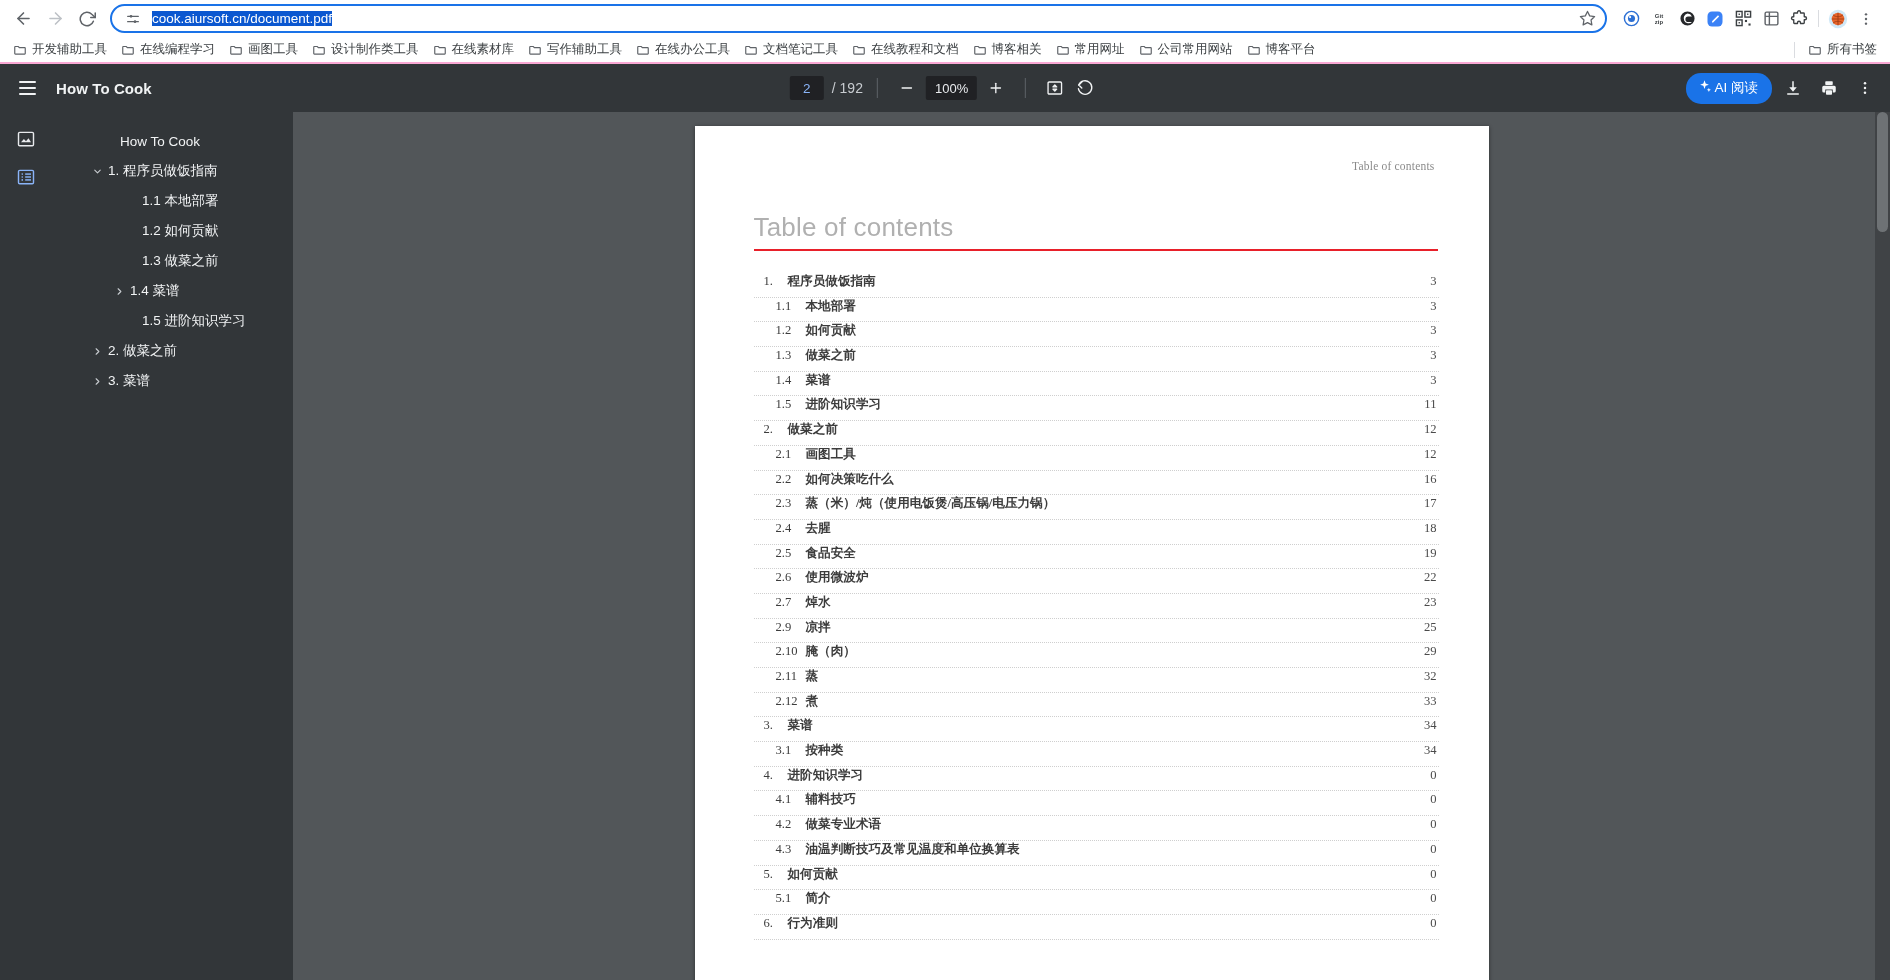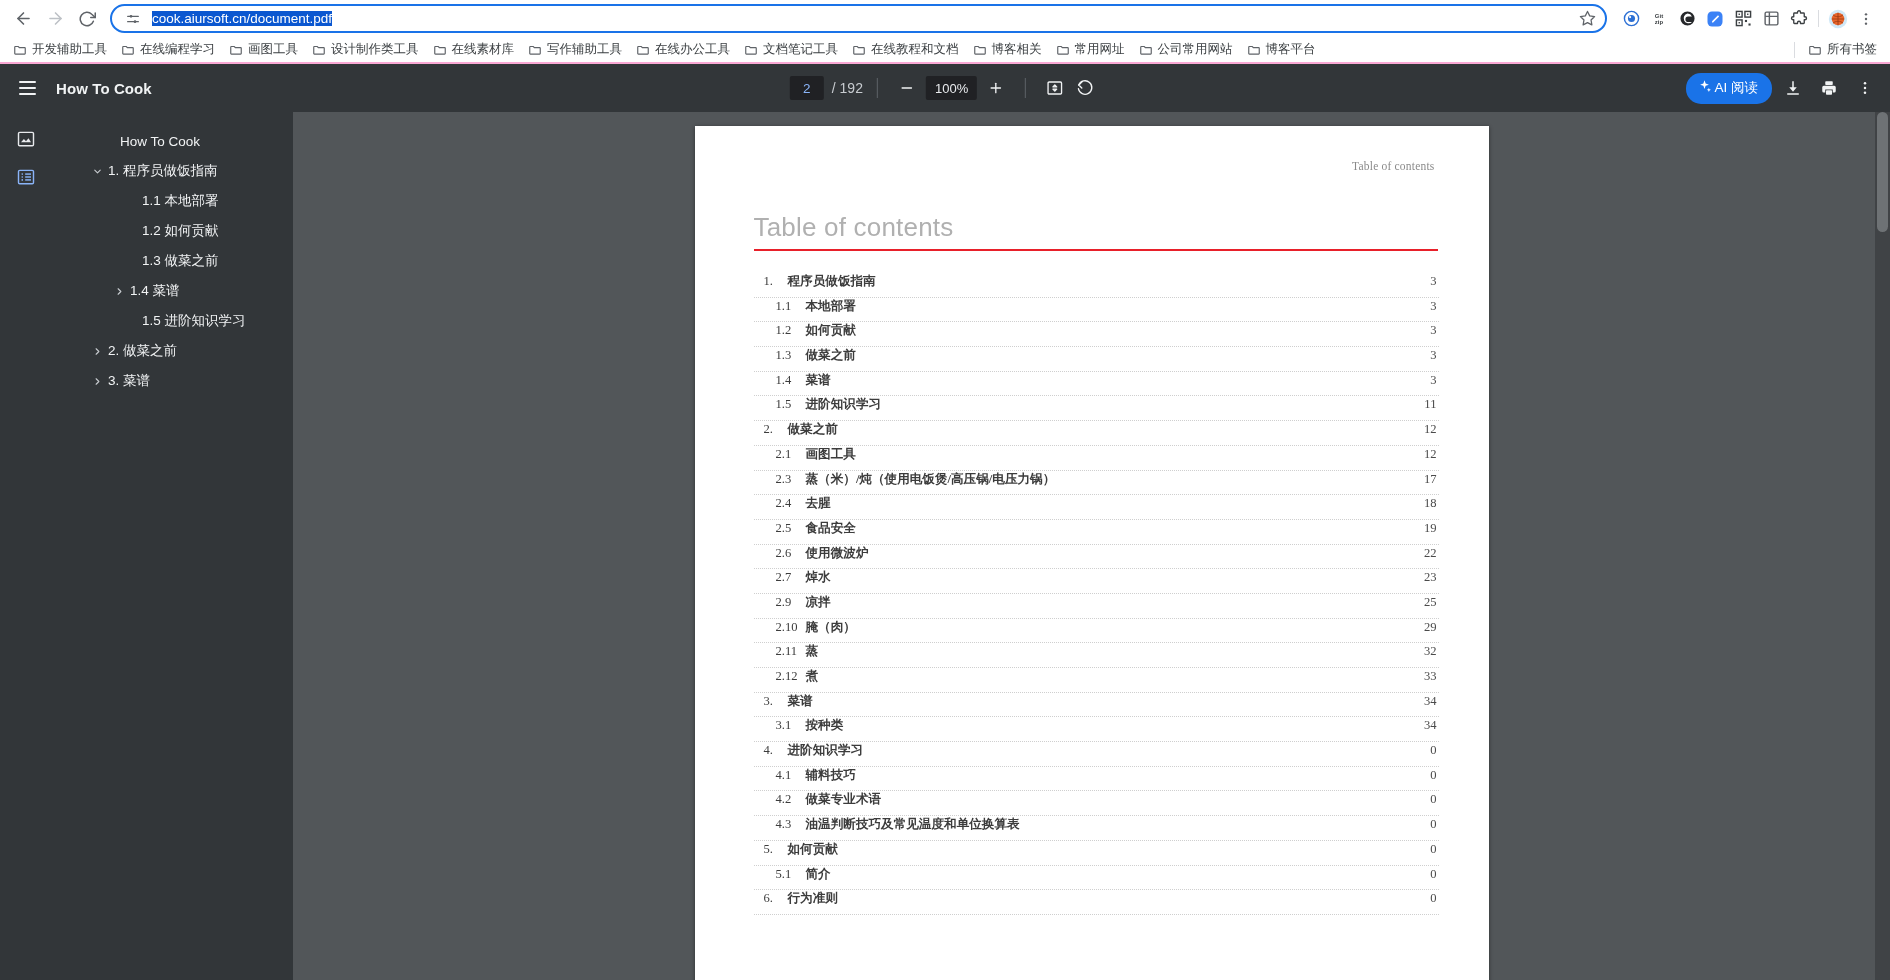--- a/index.html
+++ b/index.html
@@ -746,20 +746,26 @@
               <span class="toc-fill"></span>
               <span class="toc-page">12</span>
             </div>
             <div class="toc-item lvl2">
               <span class="toc-num">2.1</span>
               <span class="toc-text">画图工具</span>
               <span class="toc-fill"></span>
               <span class="toc-page">12</span>
             </div>
             <div class="toc-item lvl2">
+              <span class="toc-num">2.2</span>
+              <span class="toc-text">如何决策吃什么</span>
+              <span class="toc-fill"></span>
+              <span class="toc-page">16</span>
+            </div>
+            <div class="toc-item lvl2">
               <span class="toc-num">2.3</span>
               <span class="toc-text">蒸（米）/炖（使用电饭煲/高压锅/电压力锅）</span>
               <span class="toc-fill"></span>
               <span class="toc-page">17</span>
             </div>
             <div class="toc-item lvl2">
               <span class="toc-num">2.4</span>
               <span class="toc-text">去腥</span>
               <span class="toc-fill"></span>
               <span class="toc-page">18</span>

